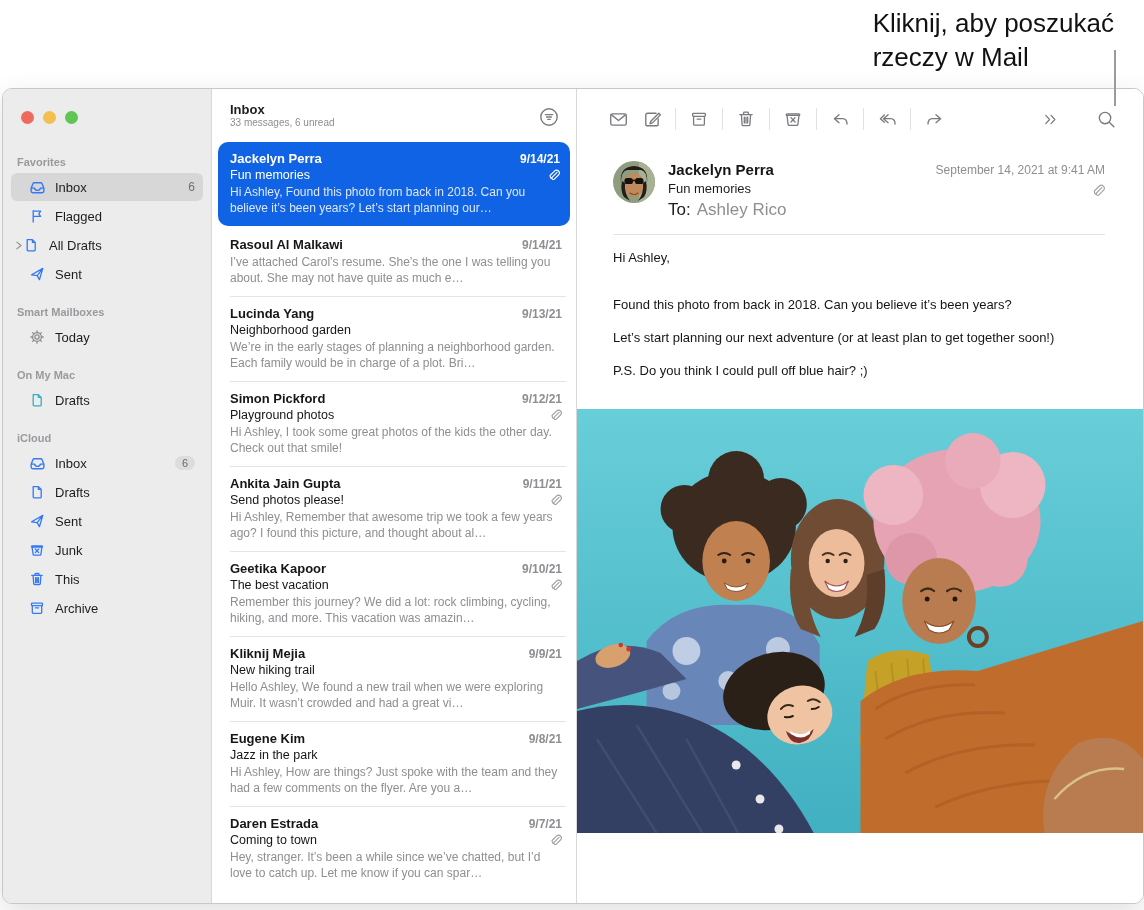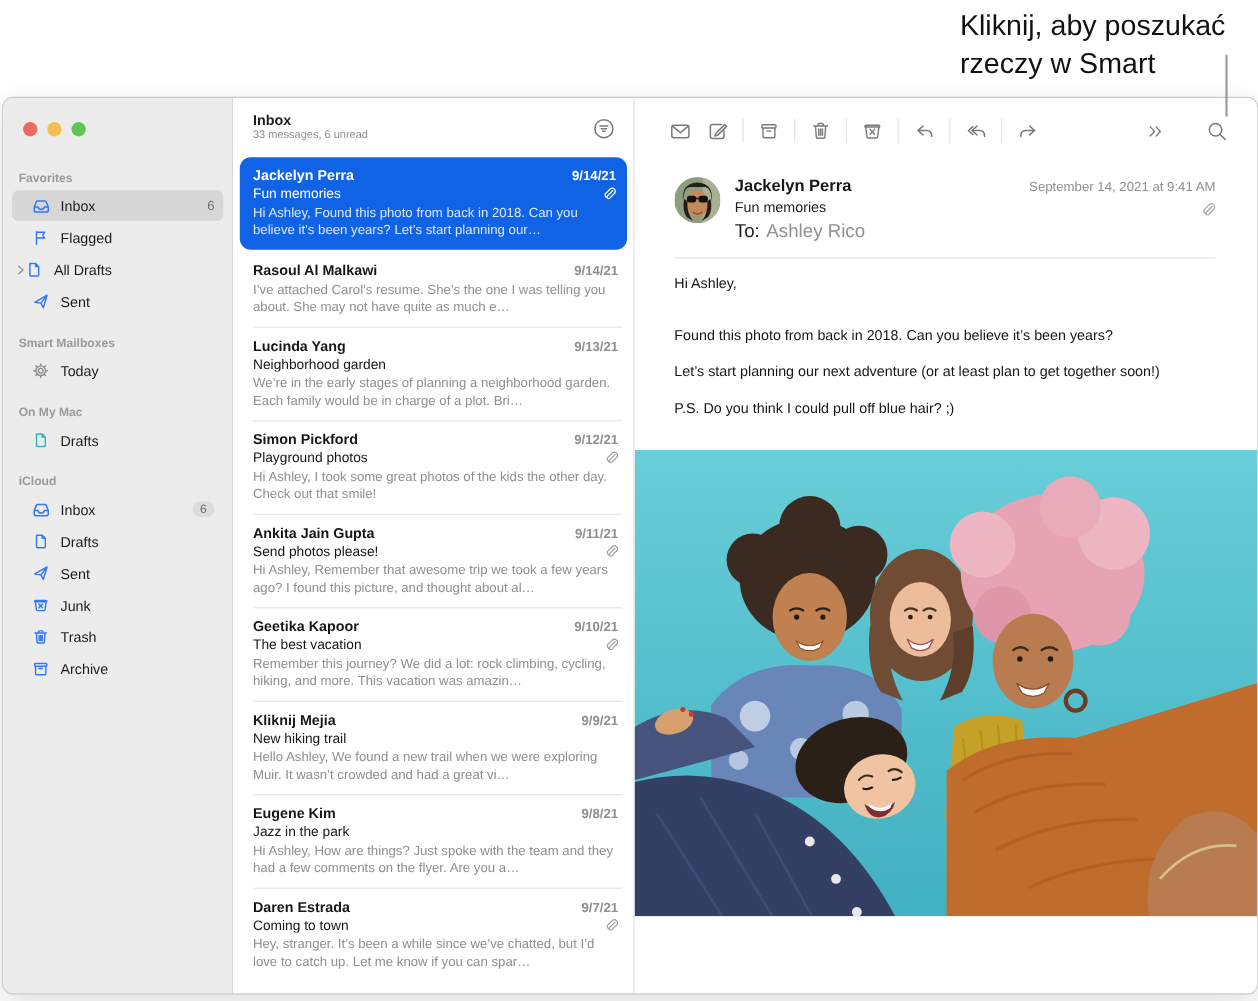--- a/index.html
+++ b/index.html
@@ -68,21 +68,21 @@
   .msg-body p{margin:0 0 16px 0;}
   .msg-body p.greeting{margin-bottom:30px;}
   .photo-wrap{flex:none;width:100%;height:424px;margin-top:6px;}
   .photo-wrap svg{display:block;width:100%;height:100%;}
 </style>
 </head>
 <body>
 
 <div class="annotation">
   <div>Kliknij, aby poszukać</div>
-  <div>rzeczy w Smart</div>
+  <div>rzeczy w Mail</div>
 </div>
 <div class="pointer-line"></div>
 
 <div class="window">
 
   <div class="sidebar">
     <div class="traffic">
       <span class="tl-red"></span>
       <span class="tl-yellow"></span>
       <span class="tl-green"></span>
@@ -187,21 +187,21 @@
               </svg>
             </span>
             <span class="slabel">Junk</span>
           </div>
           <div class="side-item">
             <span class="sicon" style="color: rgb(52, 120, 246);">
               <svg width="16" height="16" viewBox="0 0 16 16" fill="none" stroke="currentColor" stroke-width="1.3" stroke-linecap="round" stroke-linejoin="round">
                 <path d="M2.8 4.4H13.2M6 4.4V3.2Q6 2.5 6.8 2.5H9.2Q10 2.5 10 3.2V4.4M4.1 4.4 4.7 12.7Q4.8 13.5 5.6 13.5H10.4Q11.2 13.5 11.3 12.7L11.9 4.4M6.6 6.6V11.4M8 6.6V11.4M9.4 6.6V11.4"></path>
               </svg>
             </span>
-            <span class="slabel">Trash</span>
+            <span class="slabel">This</span>
           </div>
           <div class="side-item">
             <span class="sicon" style="color: rgb(52, 120, 246);">
               <svg width="16" height="16" viewBox="0 0 16 16" fill="none" stroke="currentColor" stroke-width="1.3" stroke-linecap="round" stroke-linejoin="round">
                 <rect x="2.5" y="3.2" width="11" height="2.4" rx=".6"></rect>
                 <path d="M3.3 5.6V12.6Q3.3 13.4 4.1 13.4H11.9Q12.7 13.4 12.7 12.6V5.6M6.4 7.8H9.6"></path>
               </svg>
             </span>
             <span class="slabel">Archive</span>
           </div>

